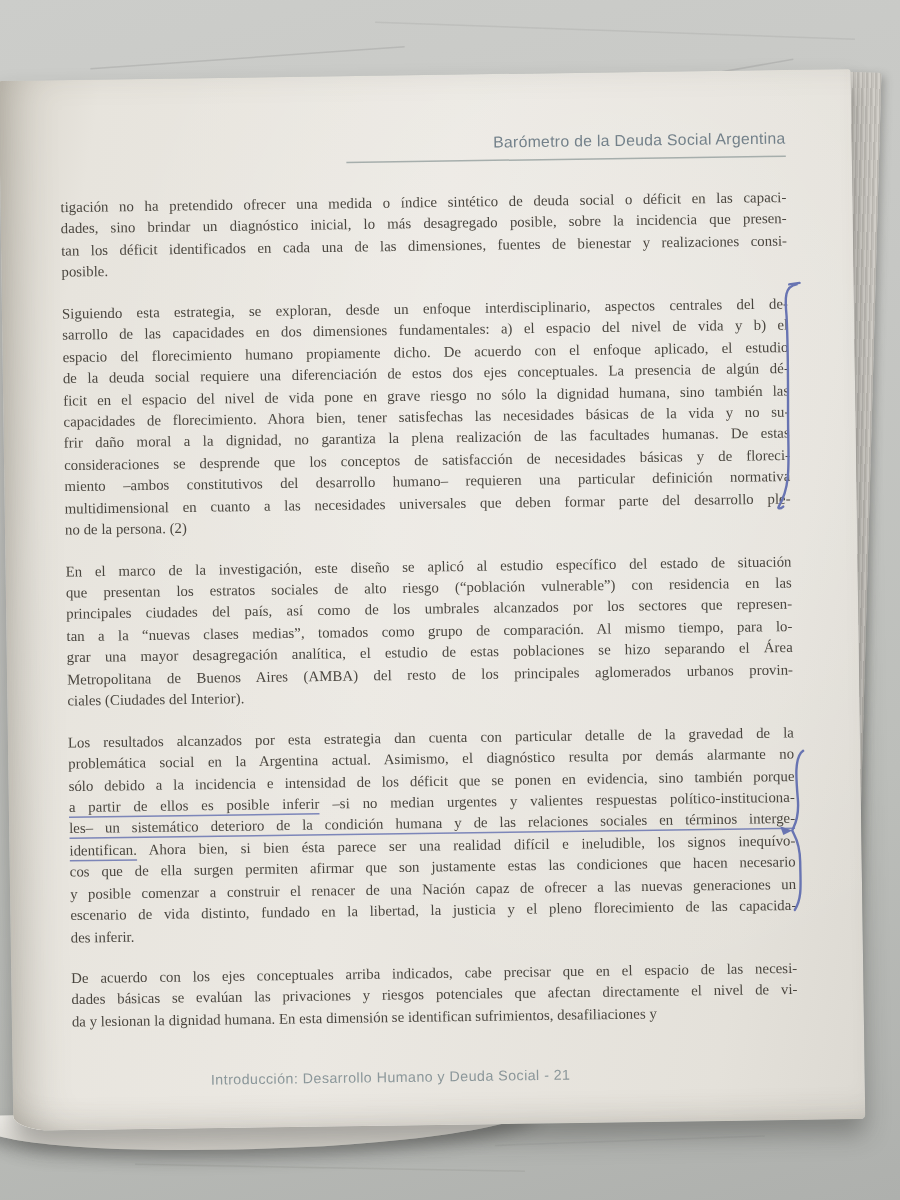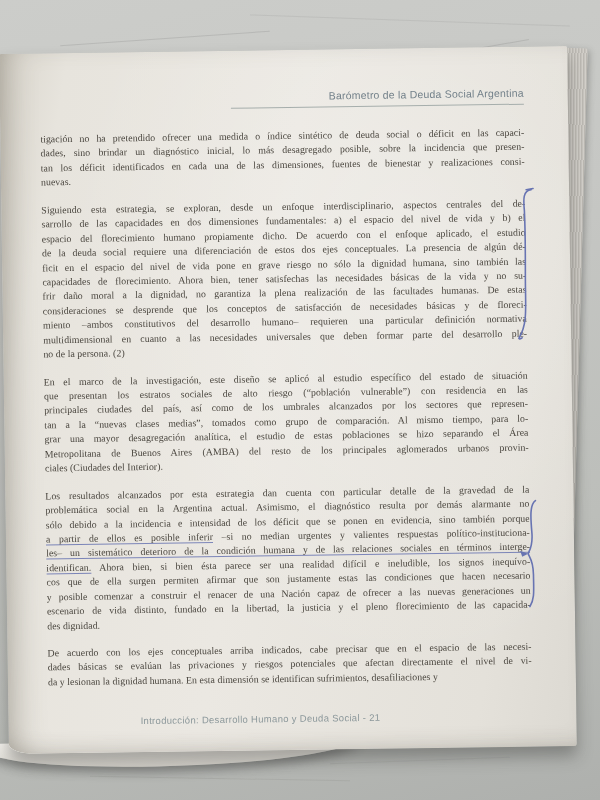--- a/index.html
+++ b/index.html
@@ -97,21 +97,21 @@
   <div class="page-curl"></div>
 
   <div class="page">
     <div class="running-header">Barómetro de la Deuda Social Argentina</div>
 
     <div class="body-text" id="body-text">
         <div class="para">
           <div class="line"><span>tigación no ha pretendido ofrecer una medida o índice sintético de deuda social o déficit en las capaci-</span></div>
           <div class="line"><span>dades, sino brindar un diagnóstico inicial, lo más desagregado posible, sobre la incidencia que presen-</span></div>
           <div class="line"><span>tan los déficit identificados en cada una de las dimensiones, fuentes de bienestar y realizaciones consi-</span></div>
-          <div class="line last"><span>nuevas.</span></div>
+          <div class="line last"><span>posible.</span></div>
         </div>
         <div class="para">
           <div class="line"><span>Siguiendo esta estrategia, se exploran, desde un enfoque interdisciplinario, aspectos centrales del de-</span></div>
           <div class="line"><span>sarrollo de las capacidades en dos dimensiones fundamentales: a) el espacio del nivel de vida y b) el</span></div>
           <div class="line"><span>espacio del florecimiento humano propiamente dicho. De acuerdo con el enfoque aplicado, el estudio</span></div>
           <div class="line"><span>de la deuda social requiere una diferenciación de estos dos ejes conceptuales. La presencia de algún dé-</span></div>
           <div class="line"><span>ficit en el espacio del nivel de vida pone en grave riesgo no sólo la dignidad humana, sino también las</span></div>
           <div class="line"><span>capacidades de florecimiento. Ahora bien, tener satisfechas las necesidades básicas de la vida y no su-</span></div>
           <div class="line"><span>frir daño moral a la dignidad, no garantiza la plena realización de las facultades humanas. De estas</span></div>
           <div class="line"><span>consideraciones se desprende que los conceptos de satisfacción de necesidades básicas y de floreci-</span></div>
@@ -131,21 +131,21 @@
         <div class="para">
           <div class="line"><span>Los resultados alcanzados por esta estrategia dan cuenta con particular detalle de la gravedad de la</span></div>
           <div class="line"><span>problemática social en la Argentina actual. Asimismo, el diagnóstico resulta por demás alarmante no</span></div>
           <div class="line"><span>sólo debido a la incidencia e intensidad de los déficit que se ponen en evidencia, sino también porque</span></div>
           <div class="line"><span class="u">a partir de ellos es posible inferir</span><span> –si no median urgentes y valientes respuestas político-instituciona-</span></div>
           <div class="line"><span class="u">les– un sistemático deterioro de la condición humana y de las relaciones sociales en términos interge-</span></div>
           <div class="line"><span class="u">identifican.</span><span> Ahora bien, si bien ésta parece ser una realidad difícil e ineludible, los signos inequívo-</span></div>
           <div class="line"><span>cos que de ella surgen permiten afirmar que son justamente estas las condiciones que hacen necesario</span></div>
           <div class="line"><span>y posible comenzar a construir el renacer de una Nación capaz de ofrecer a las nuevas generaciones un</span></div>
           <div class="line"><span>escenario de vida distinto, fundado en la libertad, la justicia y el pleno florecimiento de las capacida-</span></div>
-          <div class="line last"><span>des dignidad.</span></div>
+          <div class="line last"><span>des inferir.</span></div>
         </div>
         <div class="para">
           <div class="line"><span>De acuerdo con los ejes conceptuales arriba indicados, cabe precisar que en el espacio de las necesi-</span></div>
           <div class="line"><span>dades básicas se evalúan las privaciones y riesgos potenciales que afectan directamente el nivel de vi-</span></div>
           <div class="line last"><span>da y lesionan la dignidad humana. En esta dimensión se identifican sufrimientos, desafiliaciones y</span></div>
         </div>
       </div>
 
     <div class="running-footer">Introducción: Desarrollo Humano y Deuda Social - 21</div>
 

